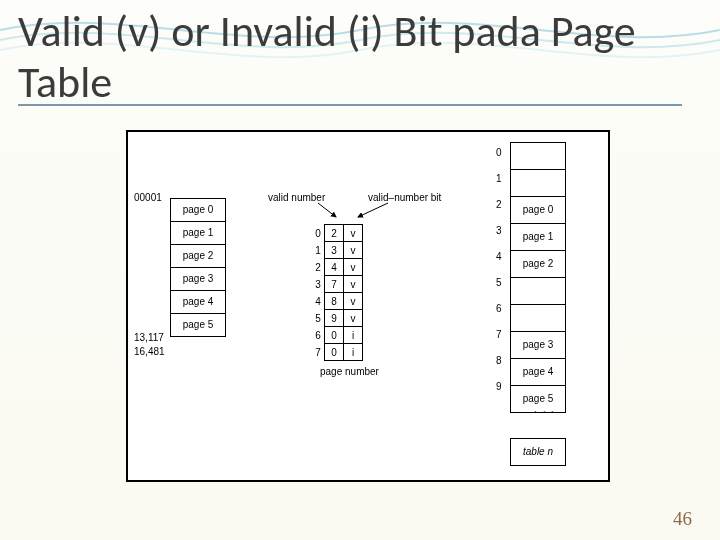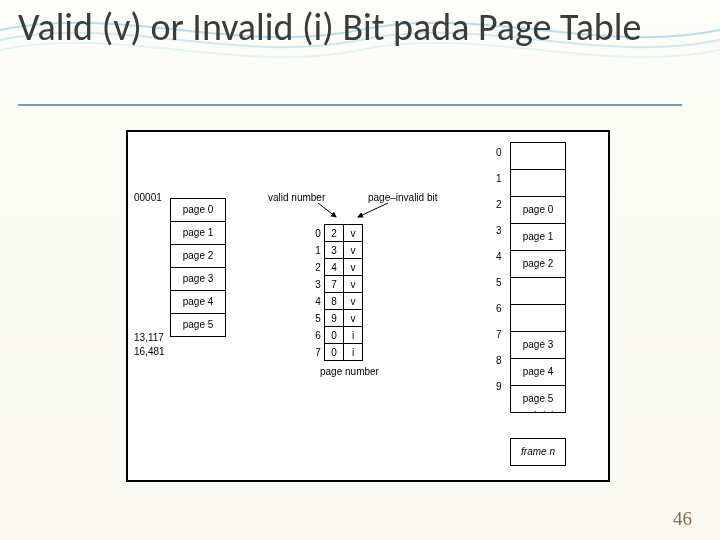--- a/index.html
+++ b/index.html
@@ -1,18 +1,18 @@
 <!DOCTYPE html>
 <html><head>
 <meta charset="utf-8">
 <style>
   html,body{margin:0;padding:0;width:720px;height:540px;background:#fff;font-family:Georgia,'Times New Roman',serif;color:#222;overflow:hidden}
   .slide{position:relative;width:720px;height:540px;background:linear-gradient(#fdfdf9,#fafaf2)}
   .waves{position:absolute;top:0;left:0;width:100%;height:64px;pointer-events:none;opacity:.55}
-  .title{position:absolute;left:18px;top:6px;font-size:38px;line-height:1.15;color:#3b3b3b;font-family:Calibri,Arial,sans-serif;font-weight:400}
+  .title{position:absolute;left:18px;top:6px;font-size:44px;line-height:1.15;color:#3b3b3b;font-family:Calibri,Arial,sans-serif;font-weight:400}
   .title-underline{position:absolute;left:18px;top:104px;width:664px;height:2px;background:#7a98b0}
   .diagram{position:absolute;left:126px;top:130px;width:480px;height:348px;border:2px solid #000;background:#fff;font-family:Arial,Helvetica,sans-serif;font-size:10px;color:#000}
   .abs{position:absolute}
   
   .vstack{border:1px solid #000;border-bottom:none}
   .vstack .cell{border-bottom:1px solid #000;text-align:center}
   
   .ptable{border-collapse:collapse}
   .ptable td{border:1px solid #000;text-align:center;font-size:10px;padding:0}
   .idx{border:none !important;text-align:right;padding-right:4px;width:12px}
@@ -43,21 +43,21 @@
     <div class="abs vstack" style="left:42px;top:66px;width:54px">
       <div class="cell" style="height:22px;line-height:22px">page 0</div>
       <div class="cell" style="height:22px;line-height:22px">page 1</div>
       <div class="cell" style="height:22px;line-height:22px">page 2</div>
       <div class="cell" style="height:22px;line-height:22px">page 3</div>
       <div class="cell" style="height:22px;line-height:22px">page 4</div>
       <div class="cell" style="height:22px;line-height:22px">page 5</div>
     </div>
 
     <div class="abs lbl" style="left:140px;top:60px">valid number</div>
-    <div class="abs lbl" style="left:240px;top:60px">page–invalid bit</div>
+    <div class="abs lbl" style="left:240px;top:60px">valid–number bit</div>
     <svg class="abs" style="left:130px;top:55px;width:200px;height:40px">
       <defs>
           <marker id="ah" markerWidth="6" markerHeight="6" refX="5" refY="3" orient="auto">
             <path d="M0,0 L6,3 L0,6 Z" fill="#000"></path>
           </marker>
         </defs>
       <line x1="60" y1="16" x2="78" y2="30" stroke="#000" stroke-width="1" marker-end="url(#ah)"></line>
       <line x1="130" y1="16" x2="100" y2="30" stroke="#000" stroke-width="1" marker-end="url(#ah)"></line>
     </svg>
 
@@ -117,21 +117,21 @@
         <div class="cell" style="height:26px;line-height:26px">page 2</div>
         <div class="cell" style="height:26px;line-height:26px"></div>
         <div class="cell" style="height:26px;line-height:26px"></div>
         <div class="cell" style="height:26px;line-height:26px">page 3</div>
         <div class="cell" style="height:26px;line-height:26px">page 4</div>
         <div class="cell" style="height:26px;line-height:26px">page 5</div>
       </div>
 
       <div class="abs dots" style="left:36px;top:268px;writing-mode:vertical-rl">· · ·</div>
       <div class="abs vstack" style="left:14px;top:296px;width:54px">
-        <div class="cell" style="height:26px;line-height:26px;font-style:italic">frame n</div>
+        <div class="cell" style="height:26px;line-height:26px;font-style:italic">table n</div>
       </div>
 
       <div class="abs lbl" style="left:0;top:5px">0</div>
       <div class="abs lbl" style="left:0;top:31px">1</div>
       <div class="abs lbl" style="left:0;top:57px">2</div>
       <div class="abs lbl" style="left:0;top:83px">3</div>
       <div class="abs lbl" style="left:0;top:109px">4</div>
       <div class="abs lbl" style="left:0;top:135px">5</div>
       <div class="abs lbl" style="left:0;top:161px">6</div>
       <div class="abs lbl" style="left:0;top:187px">7</div>

